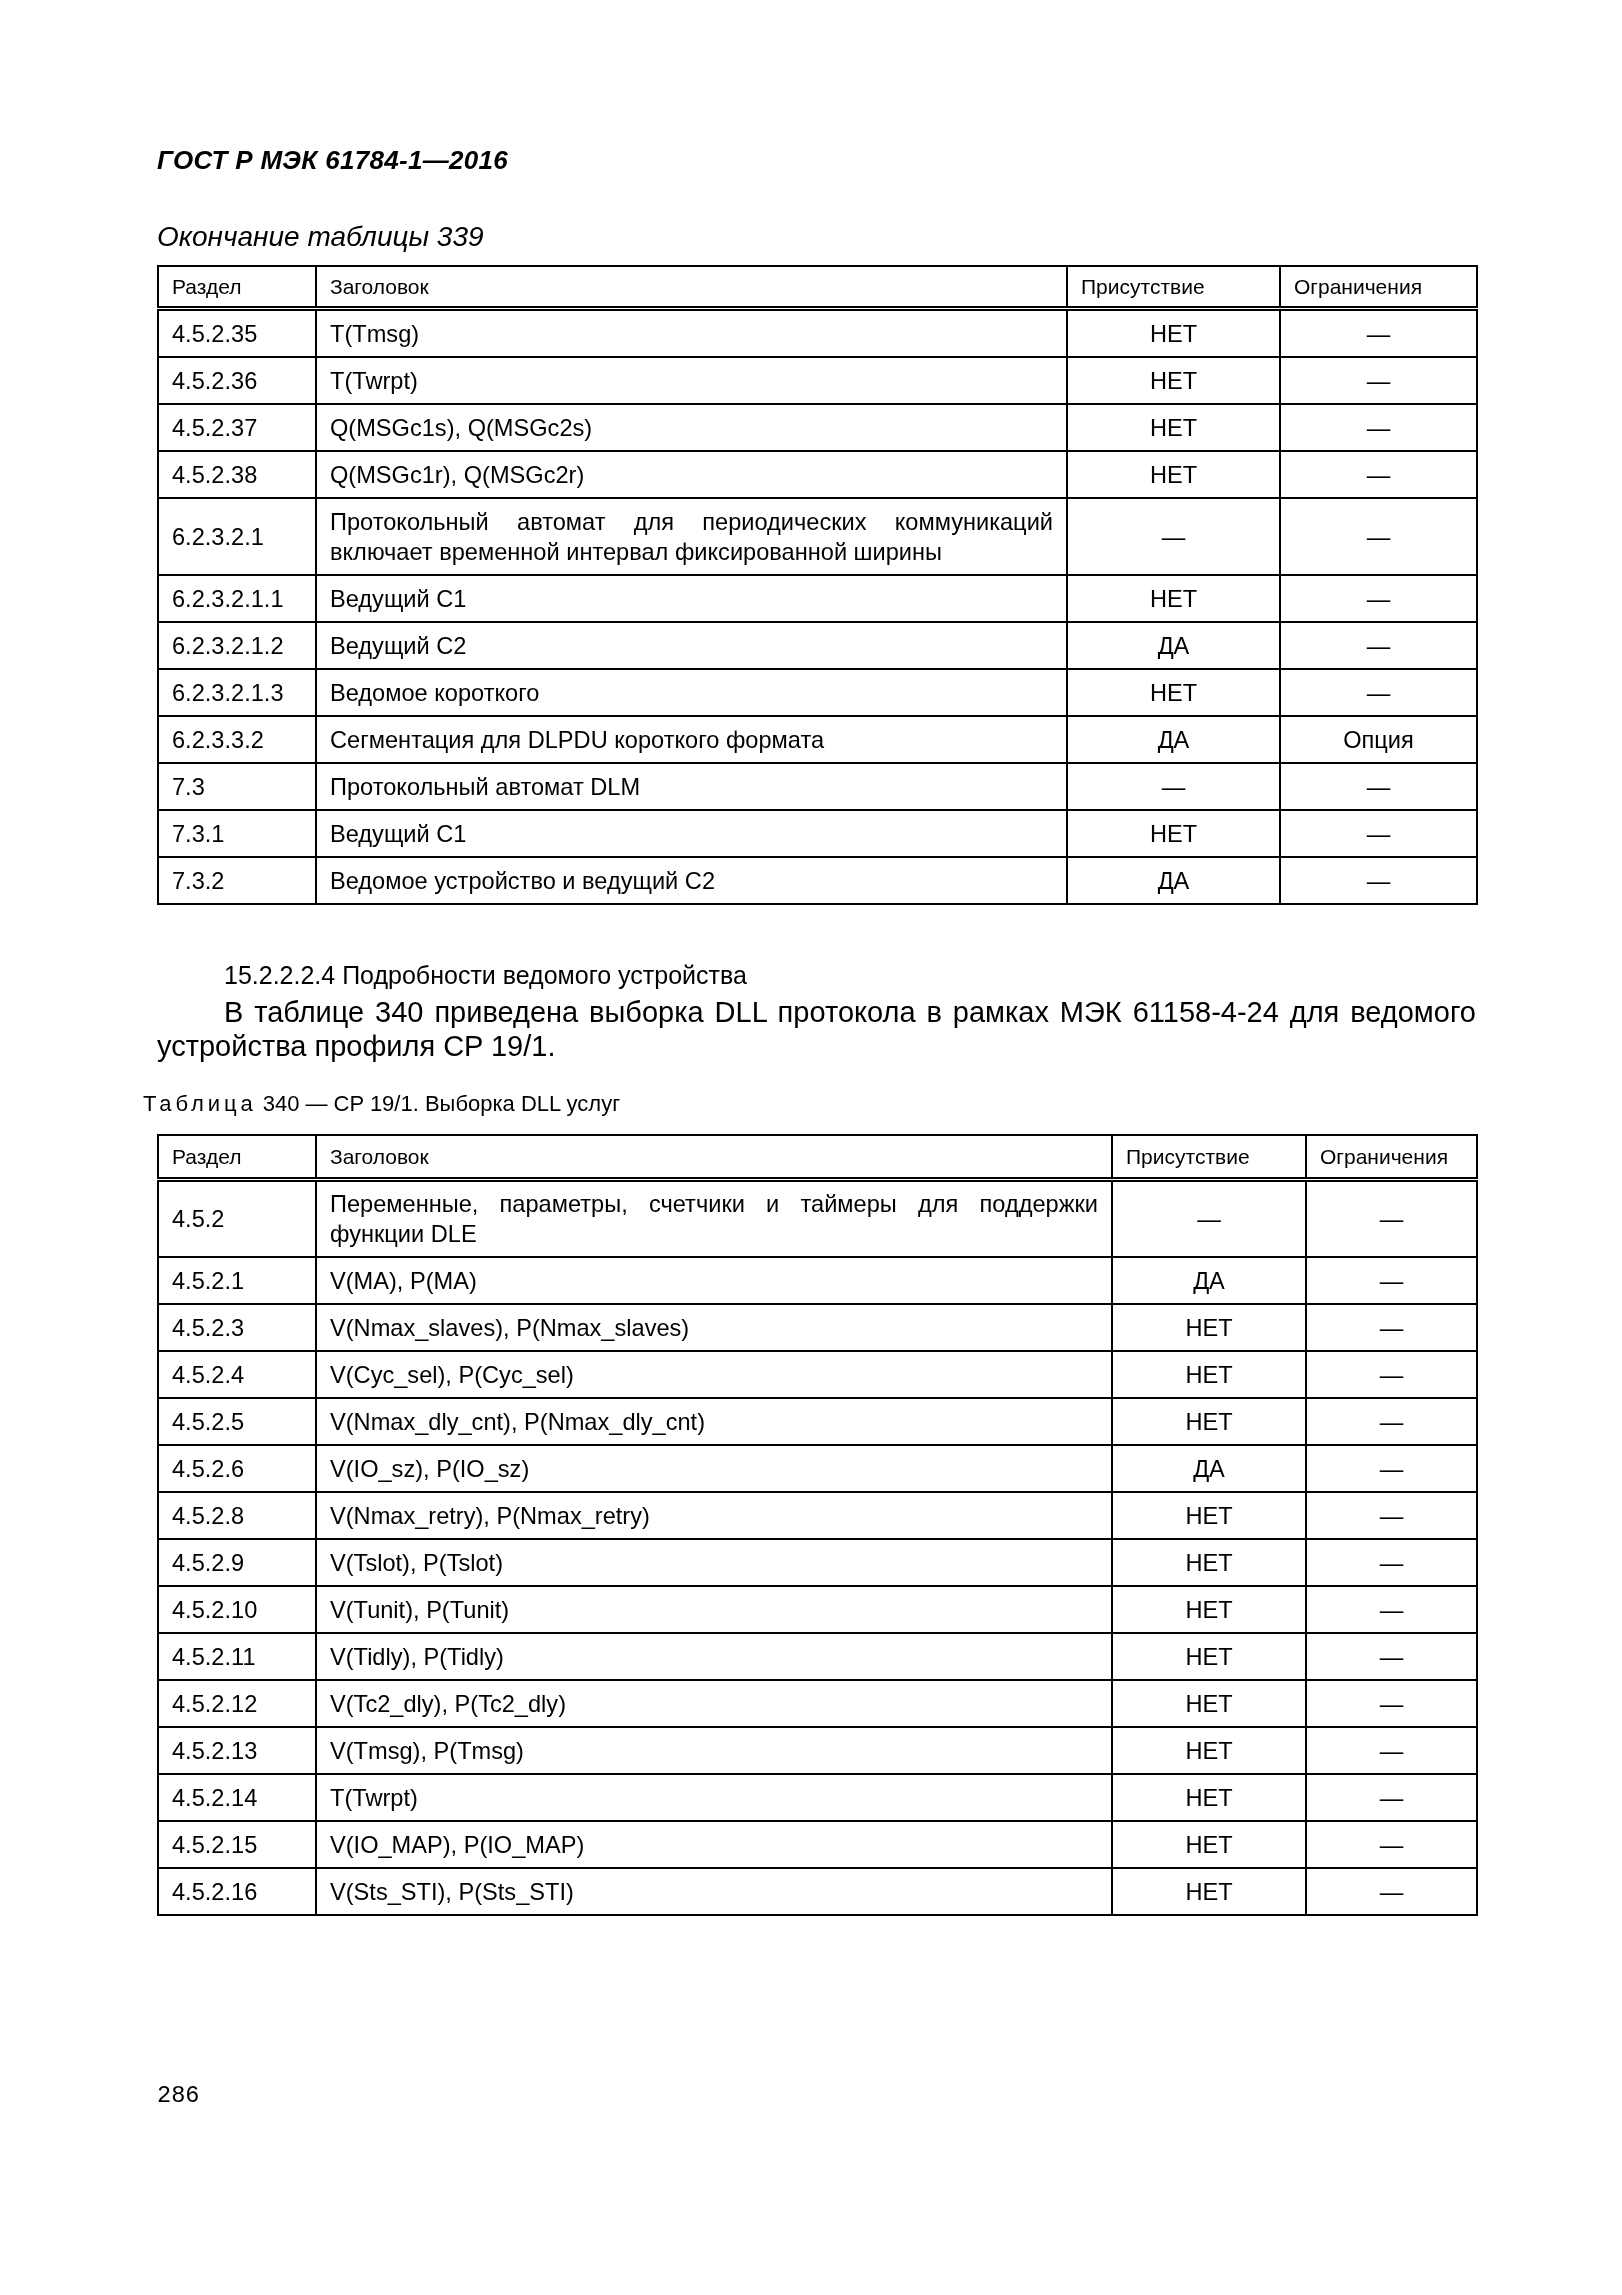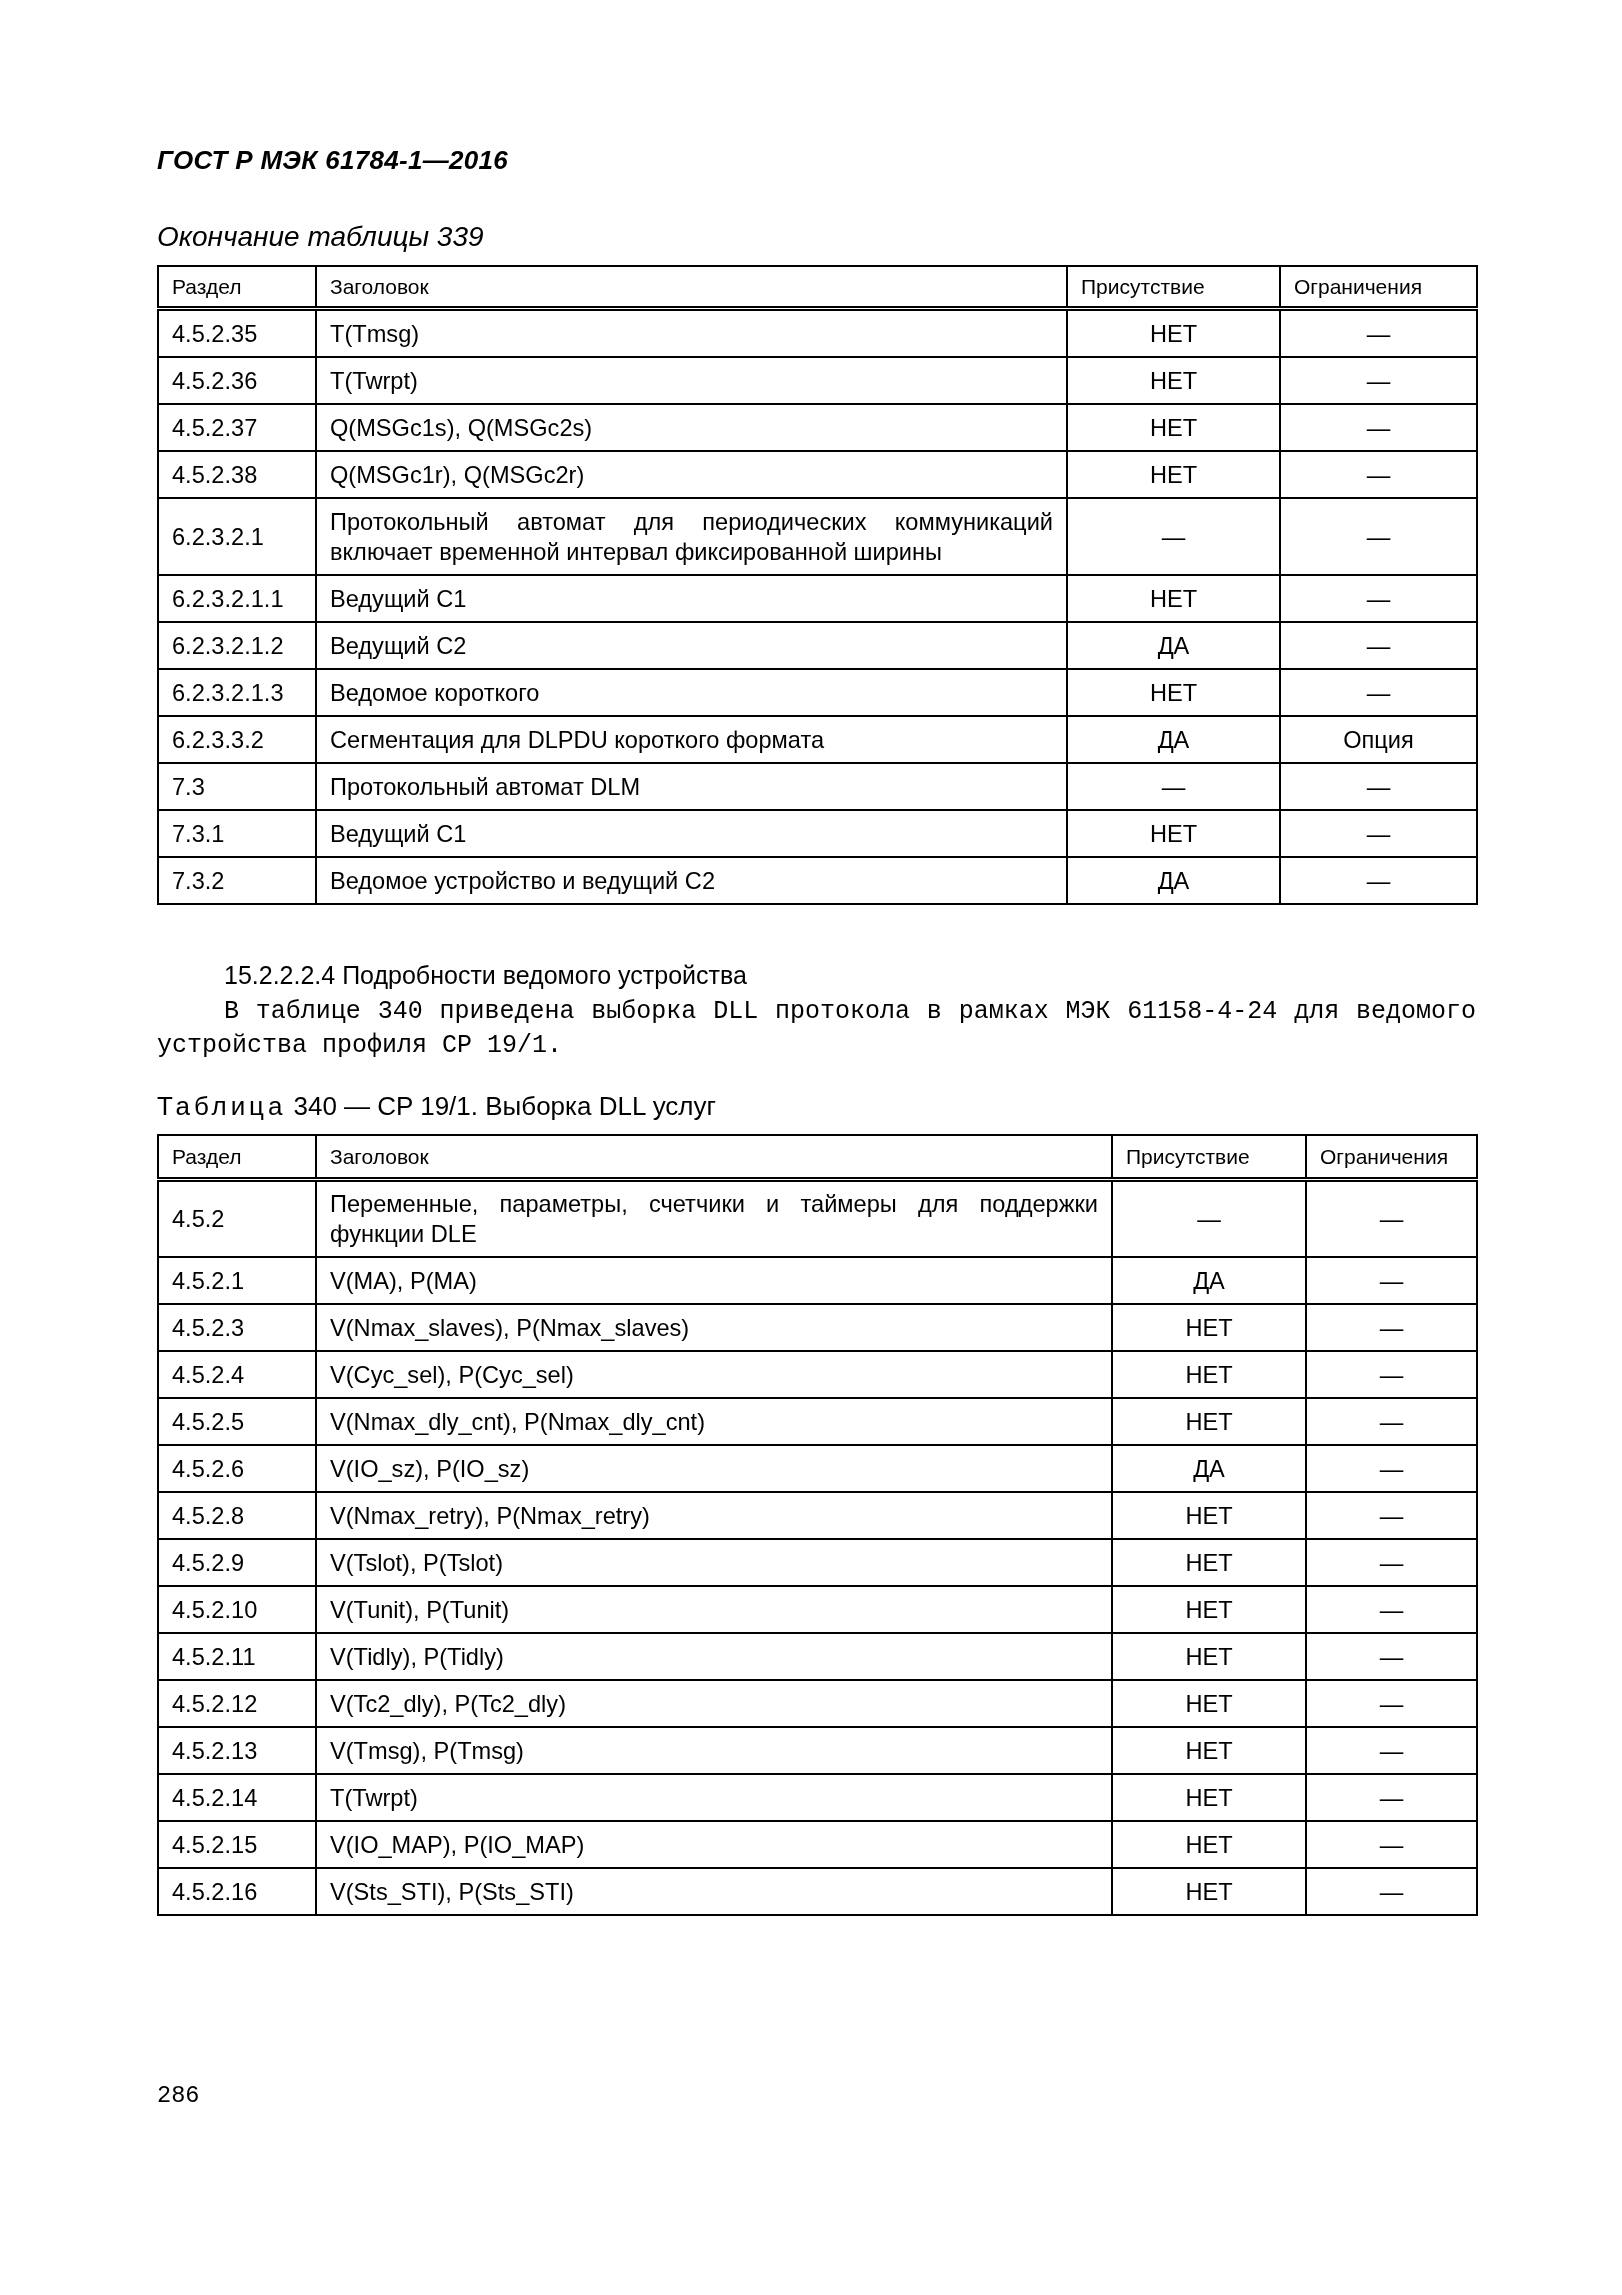--- a/index.html
+++ b/index.html
@@ -16,23 +16,23 @@
   td.c-title { text-align:left; }
   td.c-title.justify { text-align:justify; text-align-last:left; }
   td.c-pres, td.c-lim { text-align:center; }
   #t339 { left:157px; top:265px; width:1319px; }
   #t339 col.c1 { width:158px; } #t339 col.c2 { width:751px; }
   #t339 col.c3 { width:213px; } #t339 col.c4 { width:197px; }
   #t339 tr.hdr th { height:39px; }
   #t339 tr.r td { height:45px; }
   #t339 tr.r.tall td { height:75px; }
   #sec-heading { left:224px; top:961px; font-size:25px; }
-  #para { left:157px; top:995px; width:1319px; font-size:25px; line-height:34px; text-align:justify;font-family:Liberation Mono, monospace; }
+  #para { left:157px; top:995px; width:1319px; font-size:29px; line-height:34px; text-align:justify; }
   #para .indent { display:inline-block; width:67px; }
-  #caption-340 { left:157px; top:1091px; font-size:26px; }
+  #caption-340 { left:143px; top:1091px; font-size:22px; }
   #caption-340 .spaced { letter-spacing:3.9px; }
   #t340 { left:157px; top:1134px; width:1319px; }
   #t340 col.c1 { width:158px; } #t340 col.c2 { width:796px; }
   #t340 col.c3 { width:194px; } #t340 col.c4 { width:171px; }
   #t340 tr.hdr th { height:41px; }
   #t340 tr.r td { height:45px; }
   #t340 tr.r.tall td { height:74px; }
   #page-num { left:157px; top:2082px; font-size:23.6px;font-family:Liberation Mono, monospace; }
 </style>
 </head>

